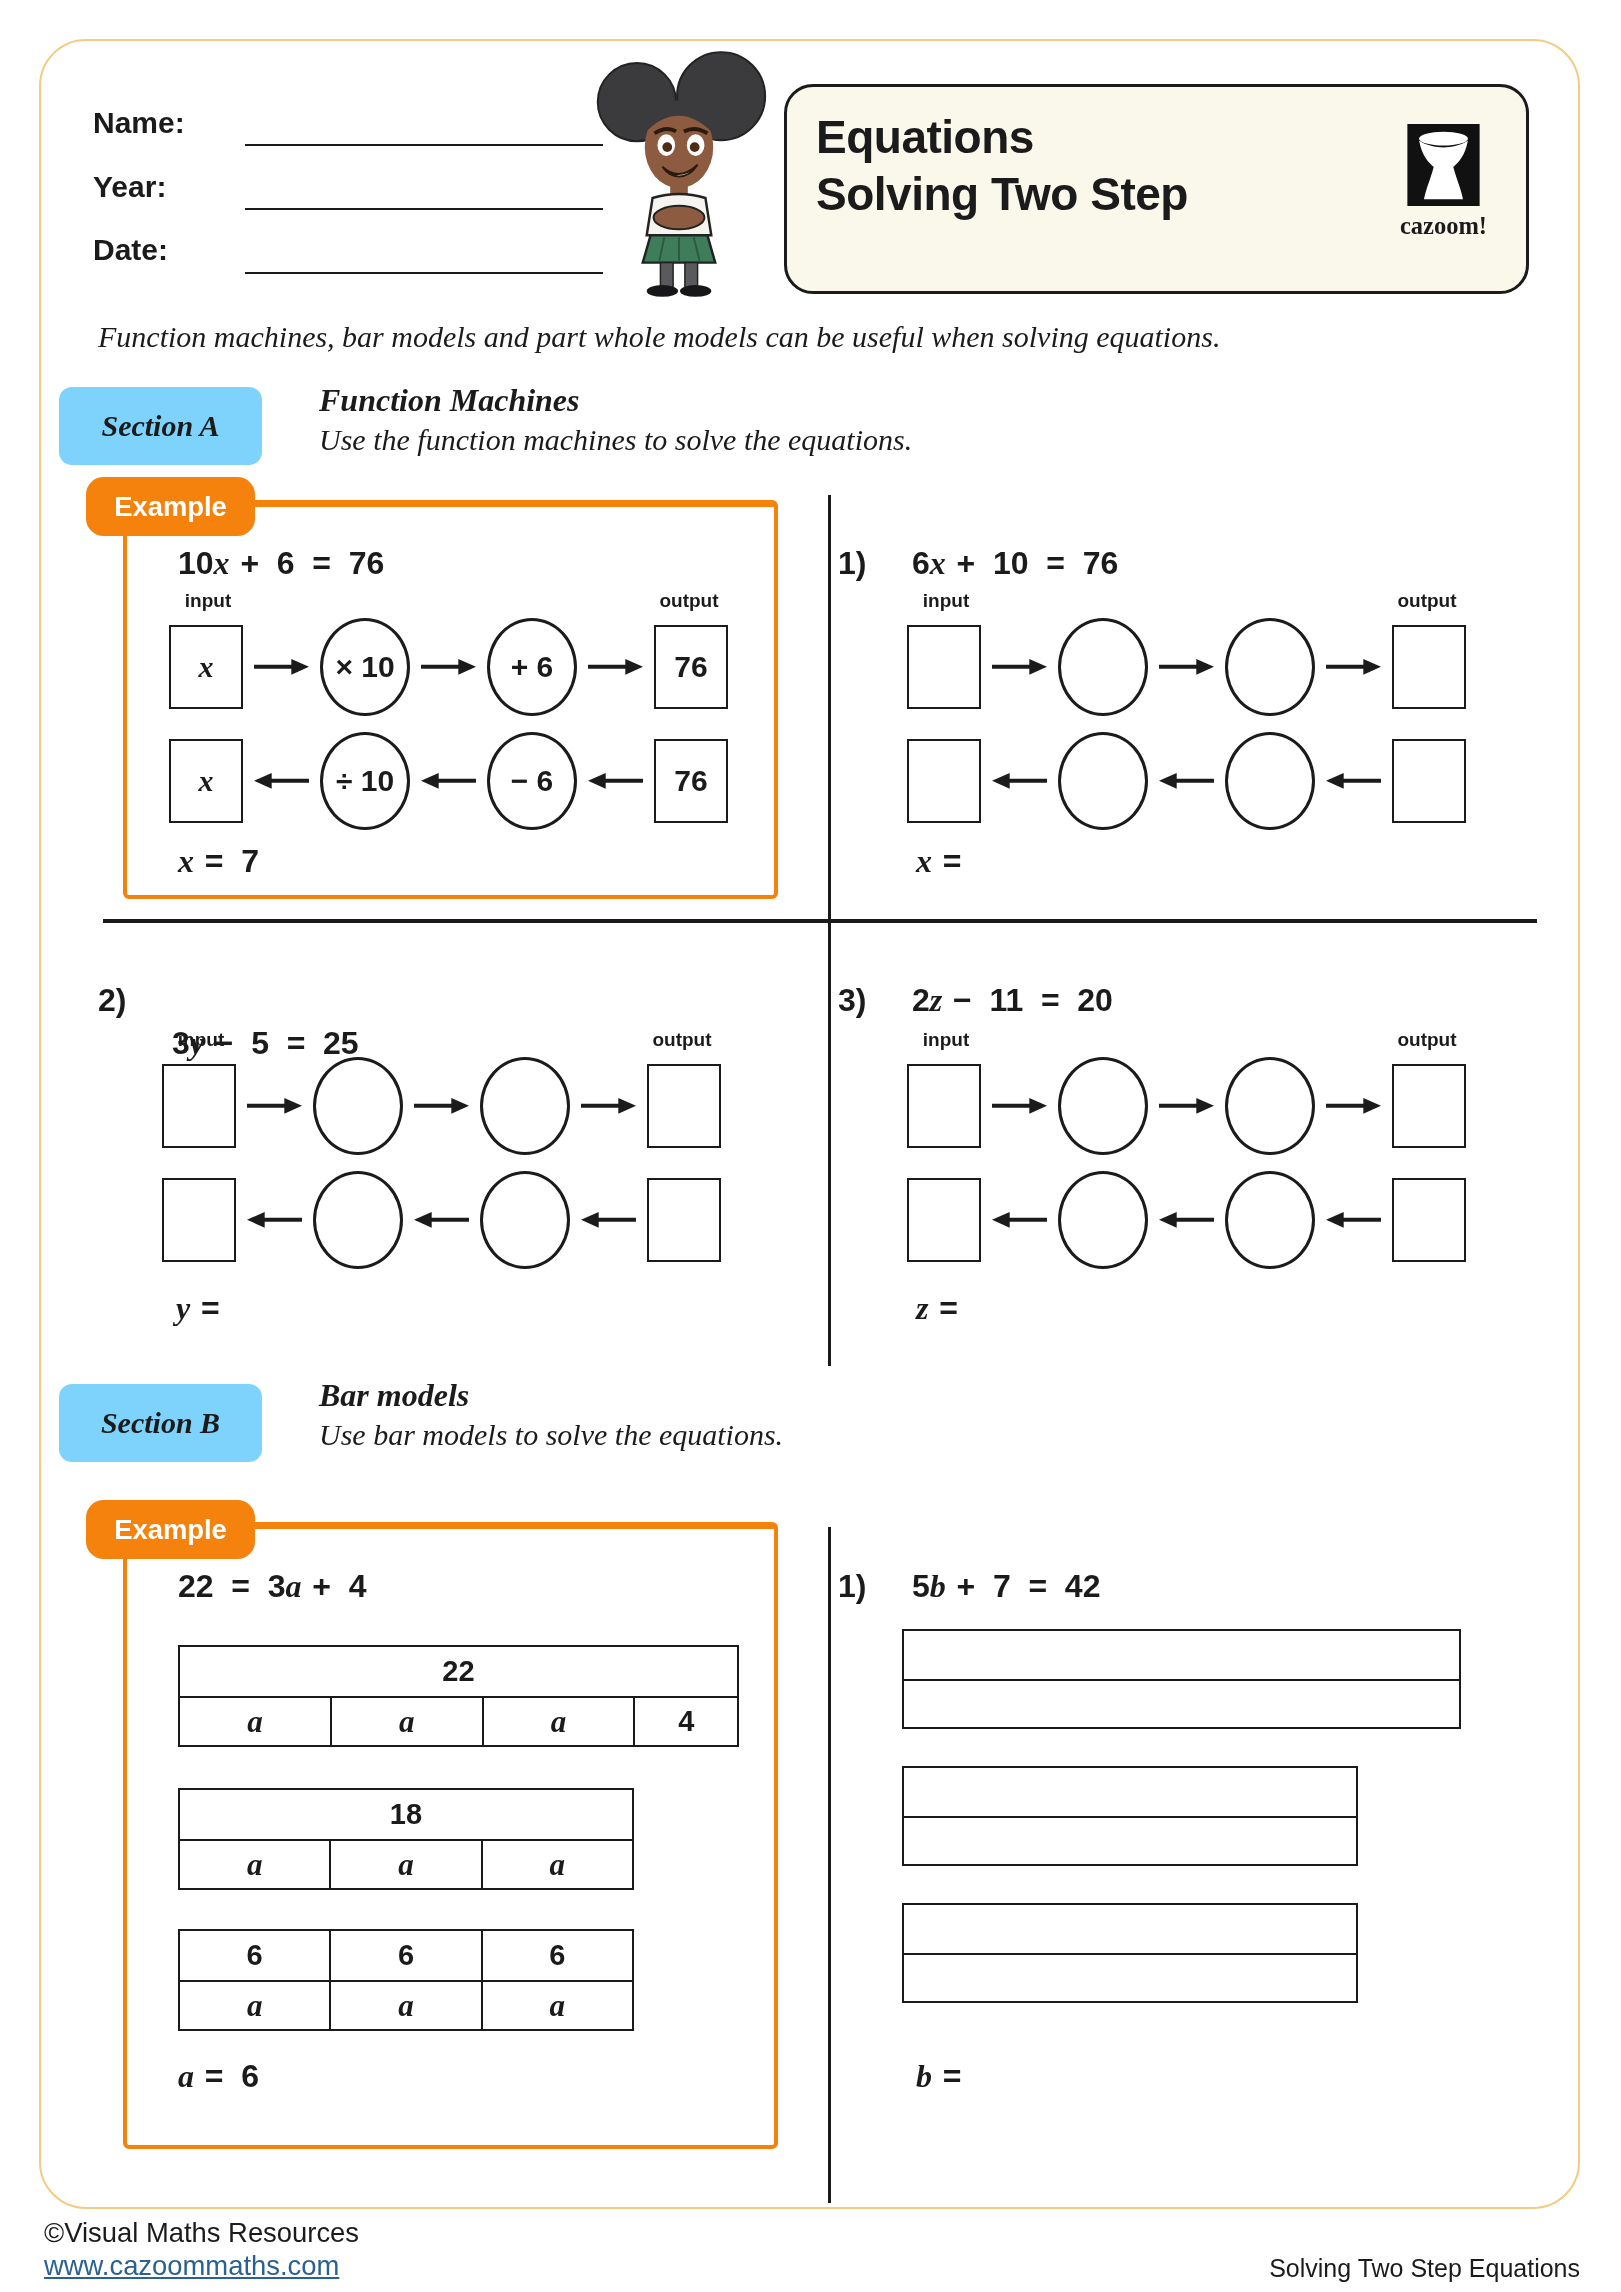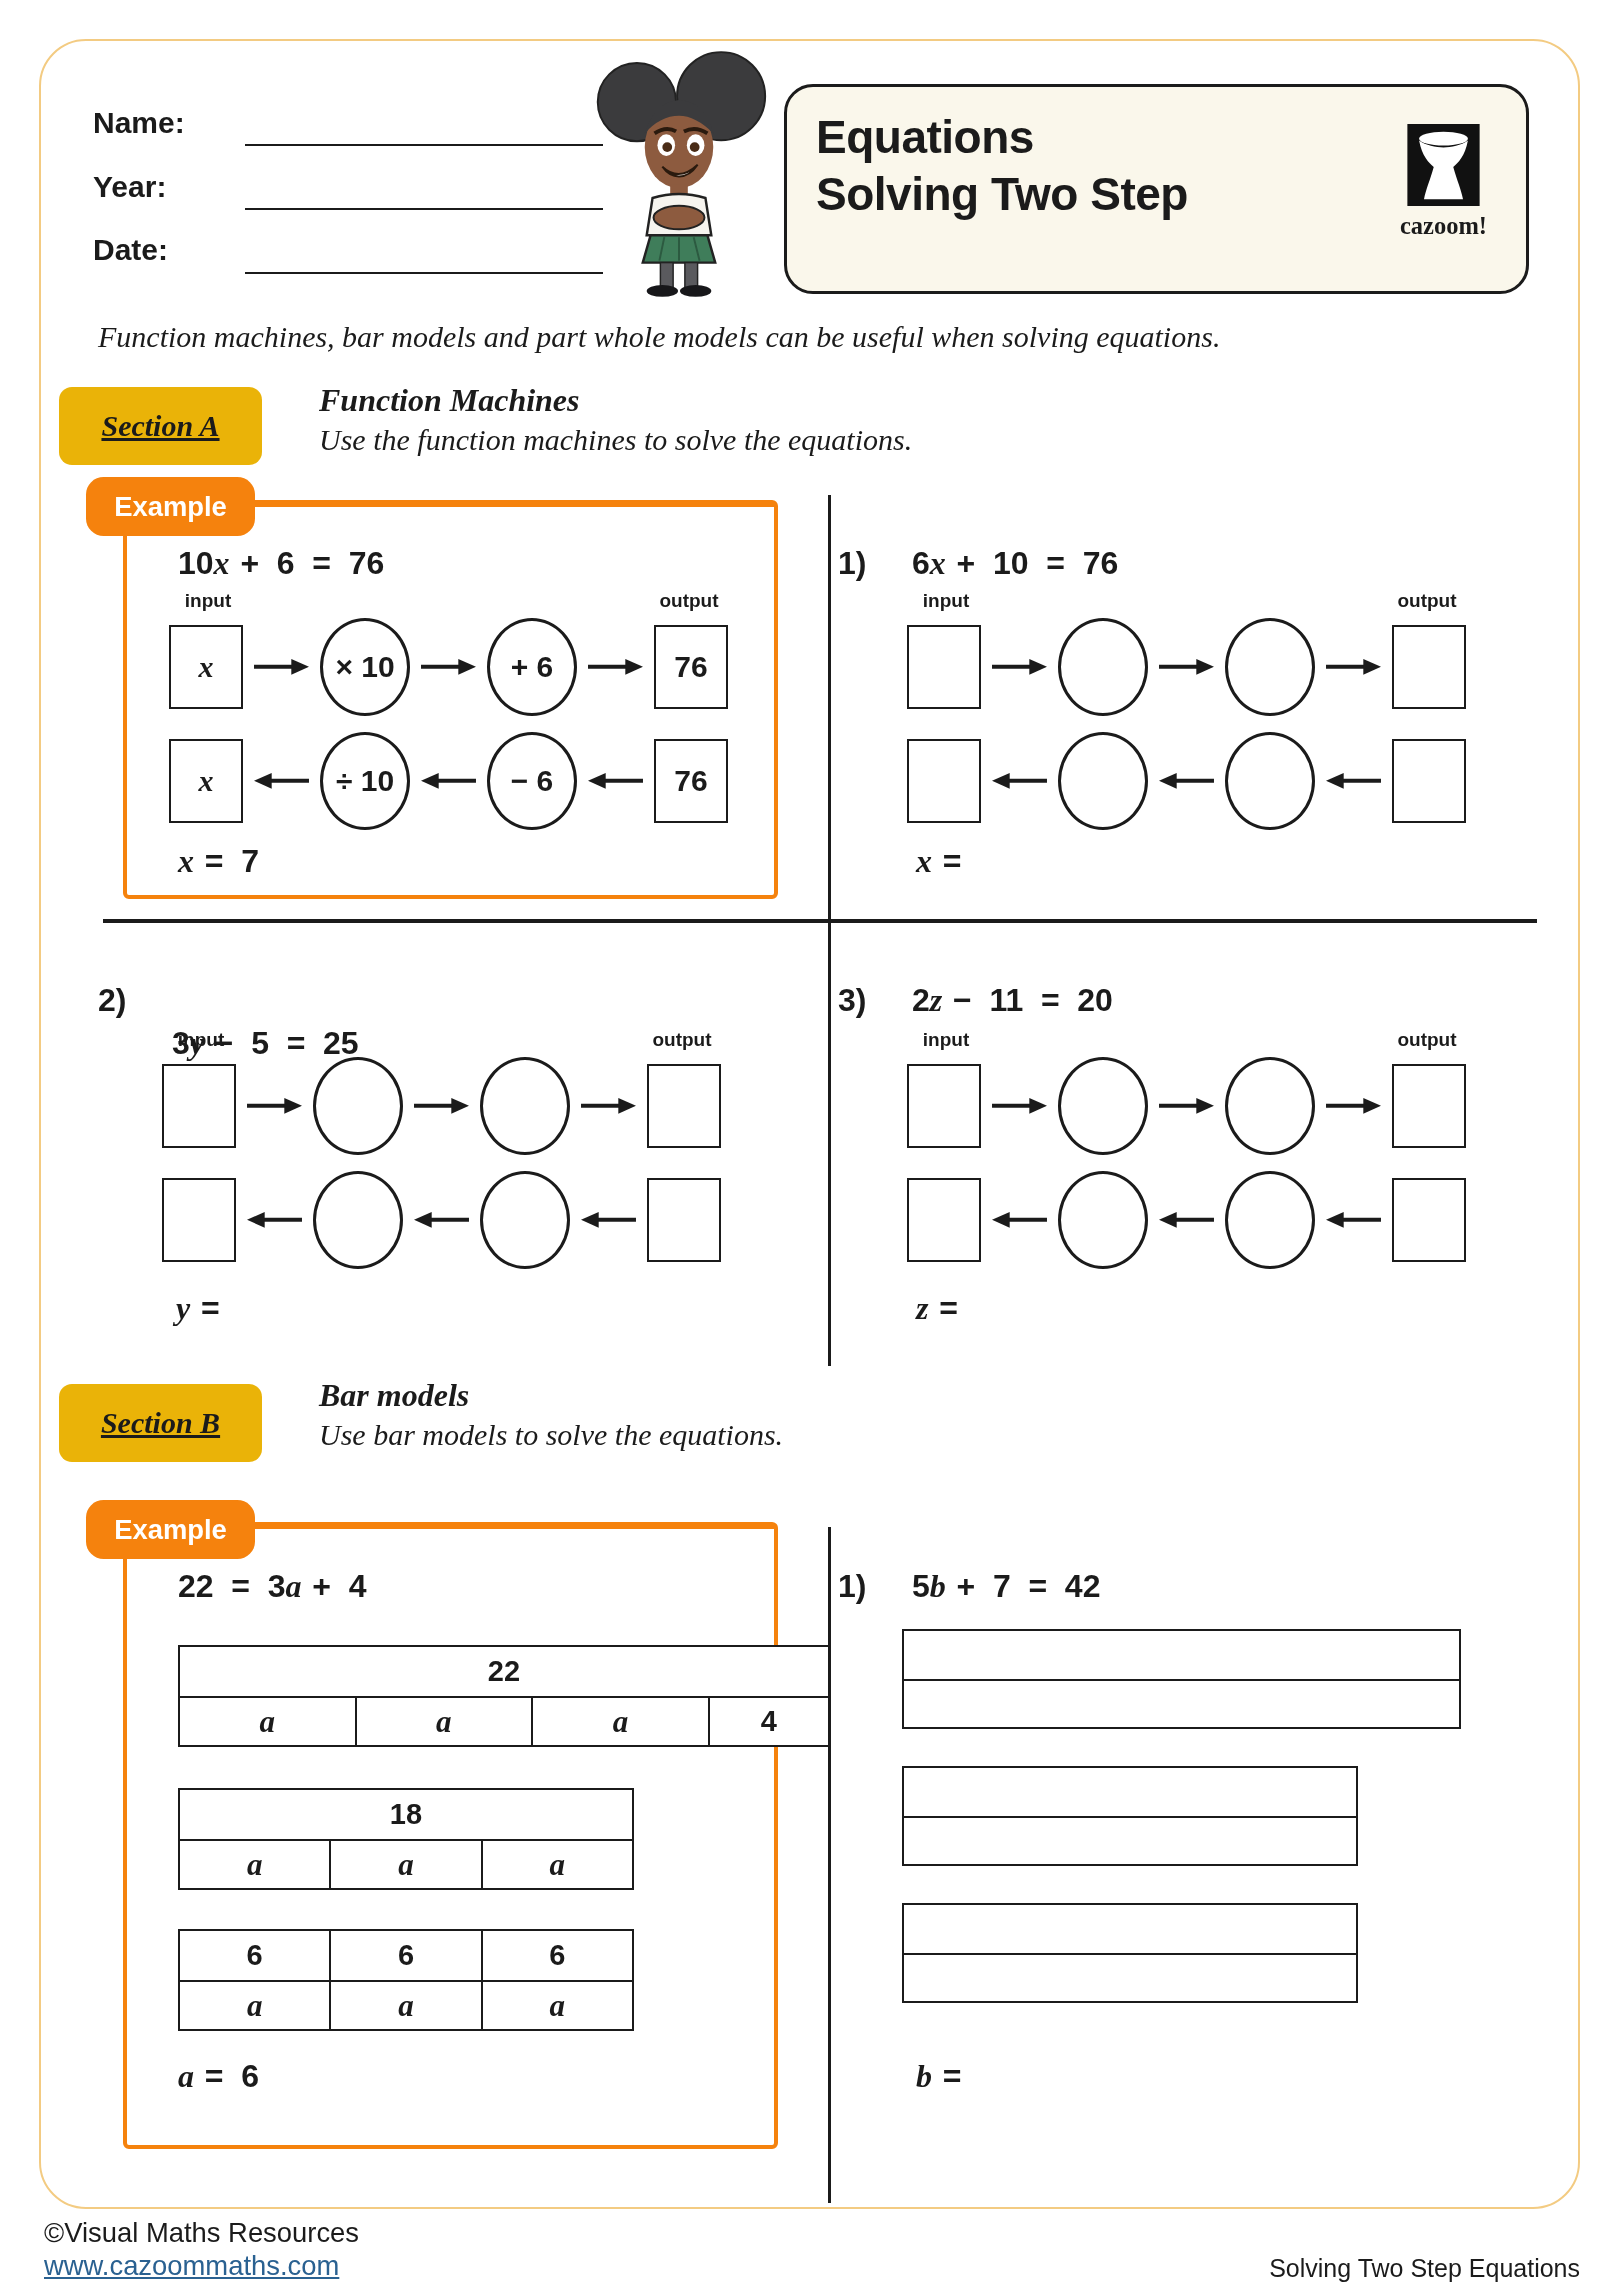--- a/index.html
+++ b/index.html
@@ -20,23 +20,23 @@
   .title-box { position:absolute; left:784px; top:84px; width:745px; height:210px;
                background:#FAF7EB; border:3.9px solid #1b1b1b; border-radius:29px; }
   .title-text { position:absolute; left:29px; top:21.6px; font-size:46px; font-weight:bold;
                 line-height:1.25; letter-spacing:-0.5px; }
   .logo { position:absolute; right:25.5px; top:37px; width:114px; text-align:center; }
   .logo-text { font-family:"Liberation Serif", serif; font-weight:bold; font-size:24.5px; margin-top:2px; }
 
   
   .intro { position:absolute; left:98px; top:320px; font-family:"Liberation Serif", serif;
            font-style:italic; font-size:30px; }
-  .badge { position:absolute; width:203px; height:78px; background:#eab308; border-radius:13px;
+  .badge { position:absolute; width:203px; height:78px; background:#7dd3fc; border-radius:13px;
            display:flex; align-items:center; justify-content:center;
-           font-family:"Liberation Serif", serif; font-style:italic; font-weight:bold; font-size:30px;text-decoration:underline; }
+           font-family:"Liberation Serif", serif; font-style:italic; font-weight:bold; font-size:30px; }
   .sec-heading { position:absolute; font-family:"Liberation Serif", serif; font-style:italic;
                  font-weight:bold; font-size:32px; }
   .sec-instr { position:absolute; font-family:Liberation Serif, serif; font-style:italic; font-size:30px; }
 
   
   .ex-box { position:absolute; border:4.9px solid #F5820D; border-top-width:7.8px; border-radius:5.9px; background:#fff; }
   .ex-tab { position:absolute; width:169px; height:59px; background:#F5820D; border-radius:17.6px;
             display:flex; align-items:center; justify-content:center;
             color:#fff; font-weight:bold; font-size:27.4px; z-index:2; }
 
@@ -364,21 +364,21 @@
   <div class="sec-heading" style="left:319px; top:1377px;">Bar models</div>
   <div class="sec-instr" style="left:319px; top:1418px;">Use bar models to solve the equations.</div>
 
   <div class="ex-box" style="left:123px; top:1522px; width:655px; height:627px;"></div>
   <div class="ex-tab" style="left:86px; top:1500px;">Example</div>
 
   <div class="eq" style="left:178px; top:1568px;">
     <span>22 = 3</span><span class="v">a</span><span class="after">+ 4</span>
   </div>
 
-  <div class="bar" style="left:178px; top:1645px; width:652px;">
+  <div class="bar" style="left:178px; top:1645px; width:561px;">
     <div class="bar-row">
       <div class="bar-full">22</div>
     </div>
     <div class="bar-row">
       <div class="bar-cell" style="flex:155">
           <span class="v">a</span>
         </div>
       <div class="bar-cell" style="flex:155">
           <span class="v">a</span>
         </div>

